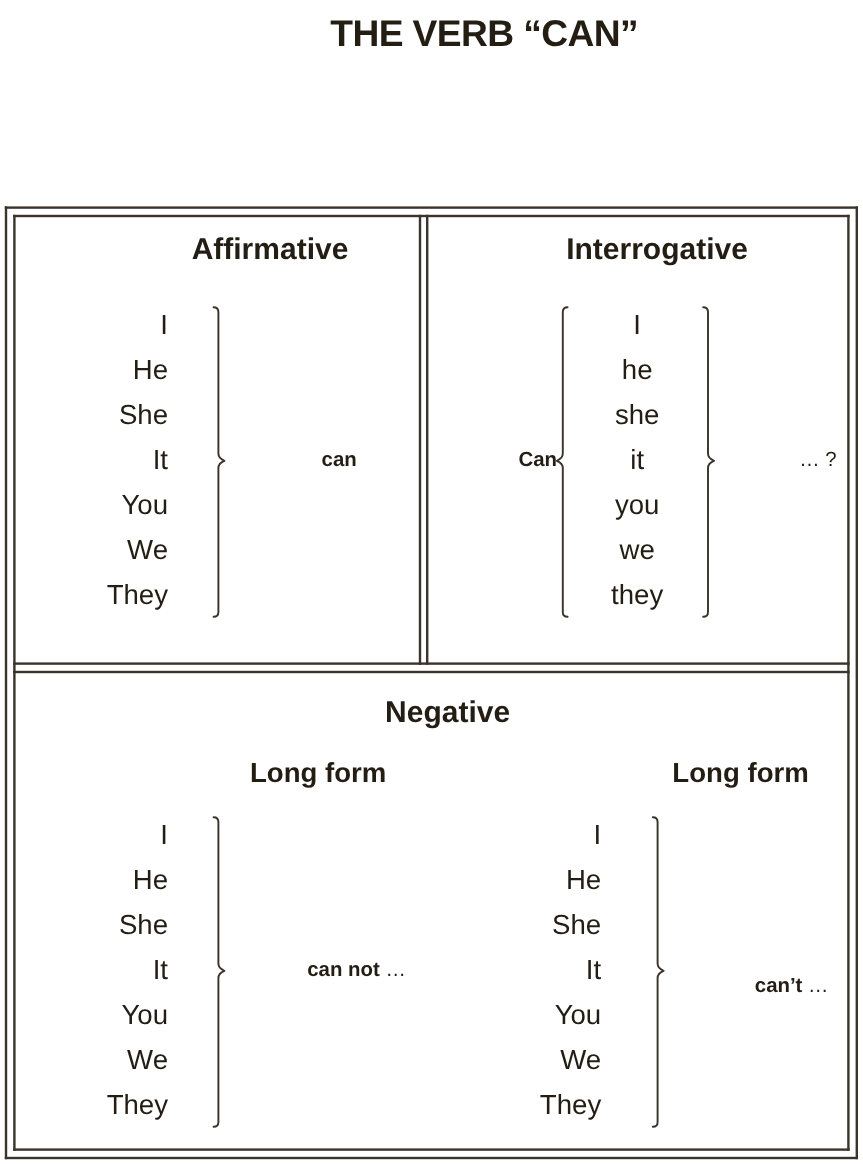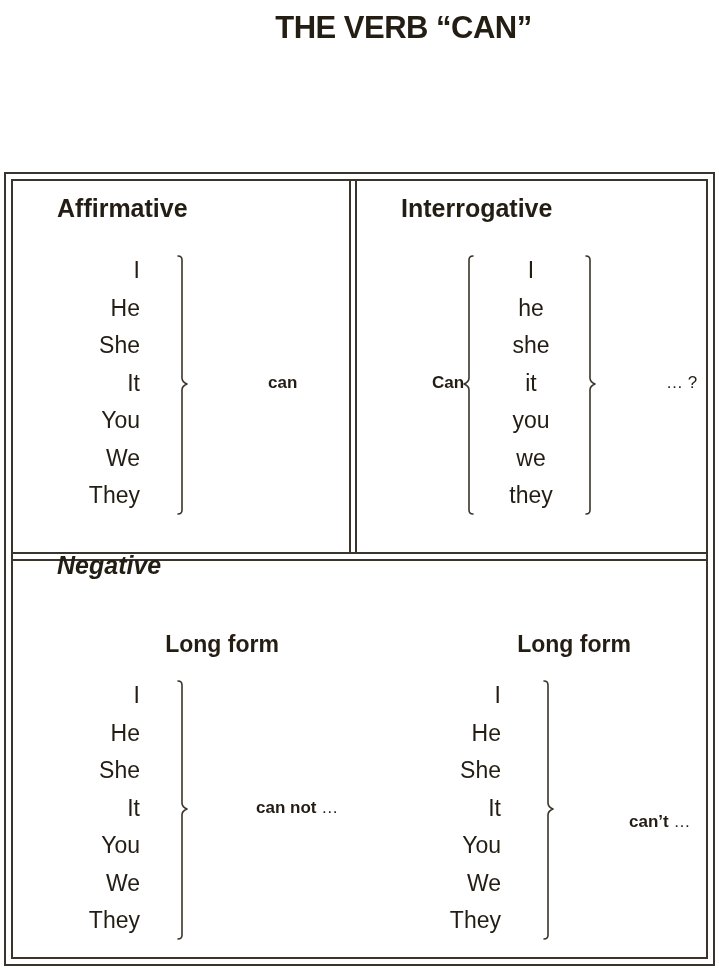--- a/index.html
+++ b/index.html
@@ -2,22 +2,22 @@
 <html><head>
   <meta charset="utf-8">
   <style>
     html, body { margin: 0; padding: 0; background: #ffffff; }
     body { width: 719px; height: 970px; position: relative; overflow: hidden;
            font-family: "Liberation Sans", "DejaVu Sans", sans-serif; color: #231d14; }
     .abs { position: absolute; margin-left: 44px; }
     .title { left: 0; width: 719px; top: 8px; text-align: center; font-weight: bold;
              font-size: 31px; letter-spacing: -0.5px; line-height: 40px; }
     .line { position: absolute; background: #3a342a; }
-    .heading { font-weight: bold; font-size: 25px; line-height: 32px; }
-    .sub { font-weight: bold; font-size: 23px; line-height: 30px; text-align: center; }
+    .heading { font-weight: bold; font-size: 25px; line-height: 32px; text-align: center; }
+    .sub { font-weight: bold; font-size: 23px; line-height: 30px; text-align: right; }
     .plist { position: absolute; margin: 0; padding: 0; list-style: none; }
     .plist li { height: 37.5px; line-height: 37.5px; font-size: 23px; }
     .right li { text-align: right; }
     .center li { text-align: center; }
     .verb { font-size: 17px; line-height: 30px; white-space: nowrap; }
     .verb b { font-weight: bold; }
     svg.brace { position: absolute; overflow: visible; }
     svg.brace path { fill: none; stroke: #3a342a; stroke-width: 1.6; stroke-linecap: round; stroke-linejoin: round; }
   </style>
 </head>
@@ -80,21 +80,21 @@
     <li>we</li>
     <li>they</li>
   </ul>
   <svg class="brace" style="left:584px;top:254px;" width="14" height="264" viewBox="0 0 14 264">
     <path d="M2 2 Q6 2 6 6 L6 124 Q6 128 11 130 Q6 132 6 136 L6 256 Q6 260 2 260"></path>
   </svg>
   <div class="abs verb" style="left:622px;top:368px;">… ?</div>
 </section>
 
 <section>
-  <div class="abs heading" style="left:13px;width:632px;top:549px;font-style:italic;">Negative</div>
+  <div class="abs heading" style="left:13px;width:632px;top:578px;">Negative</div>
 
   <div class="abs sub" style="left:78px;width:200px;top:629px;">Long form</div>
   <ul class="plist right" style="left:40px;width:100px;top:677px;">
     <li>I</li>
     <li>He</li>
     <li>She</li>
     <li>It</li>
     <li>You</li>
     <li>We</li>
     <li>They</li>

